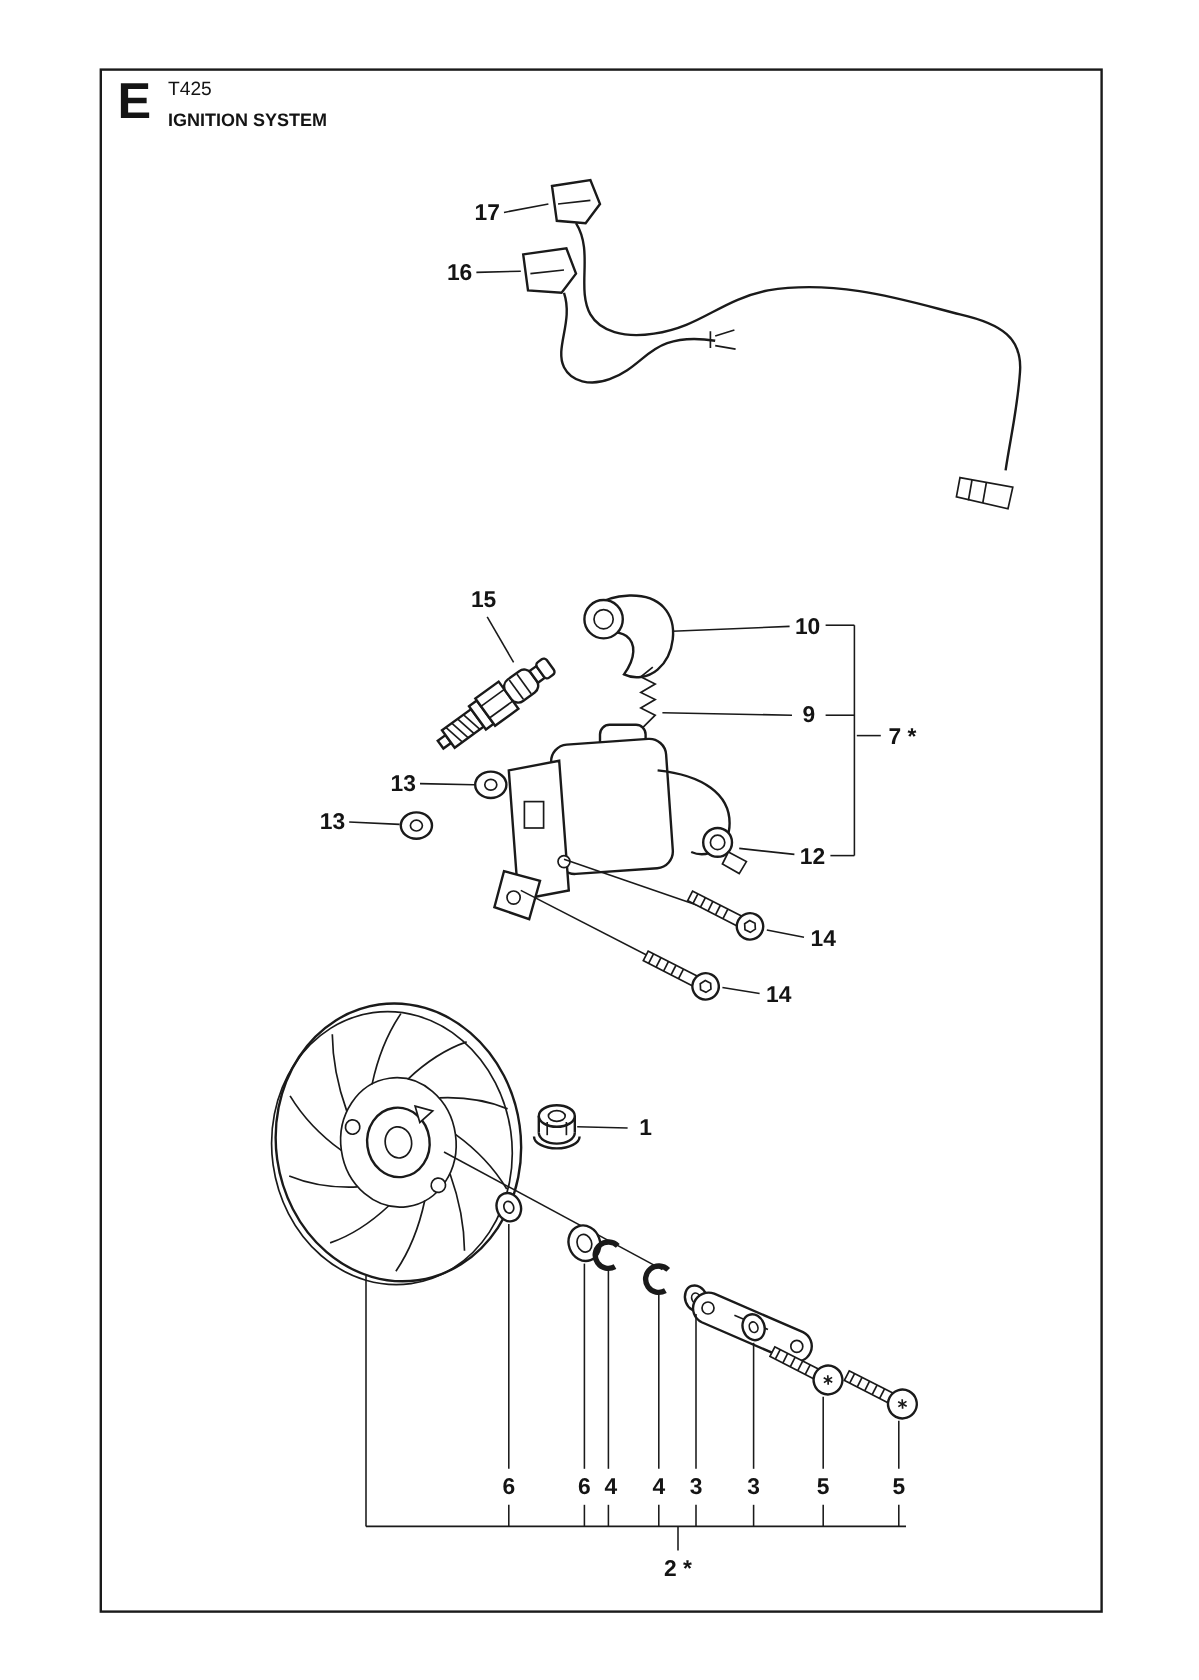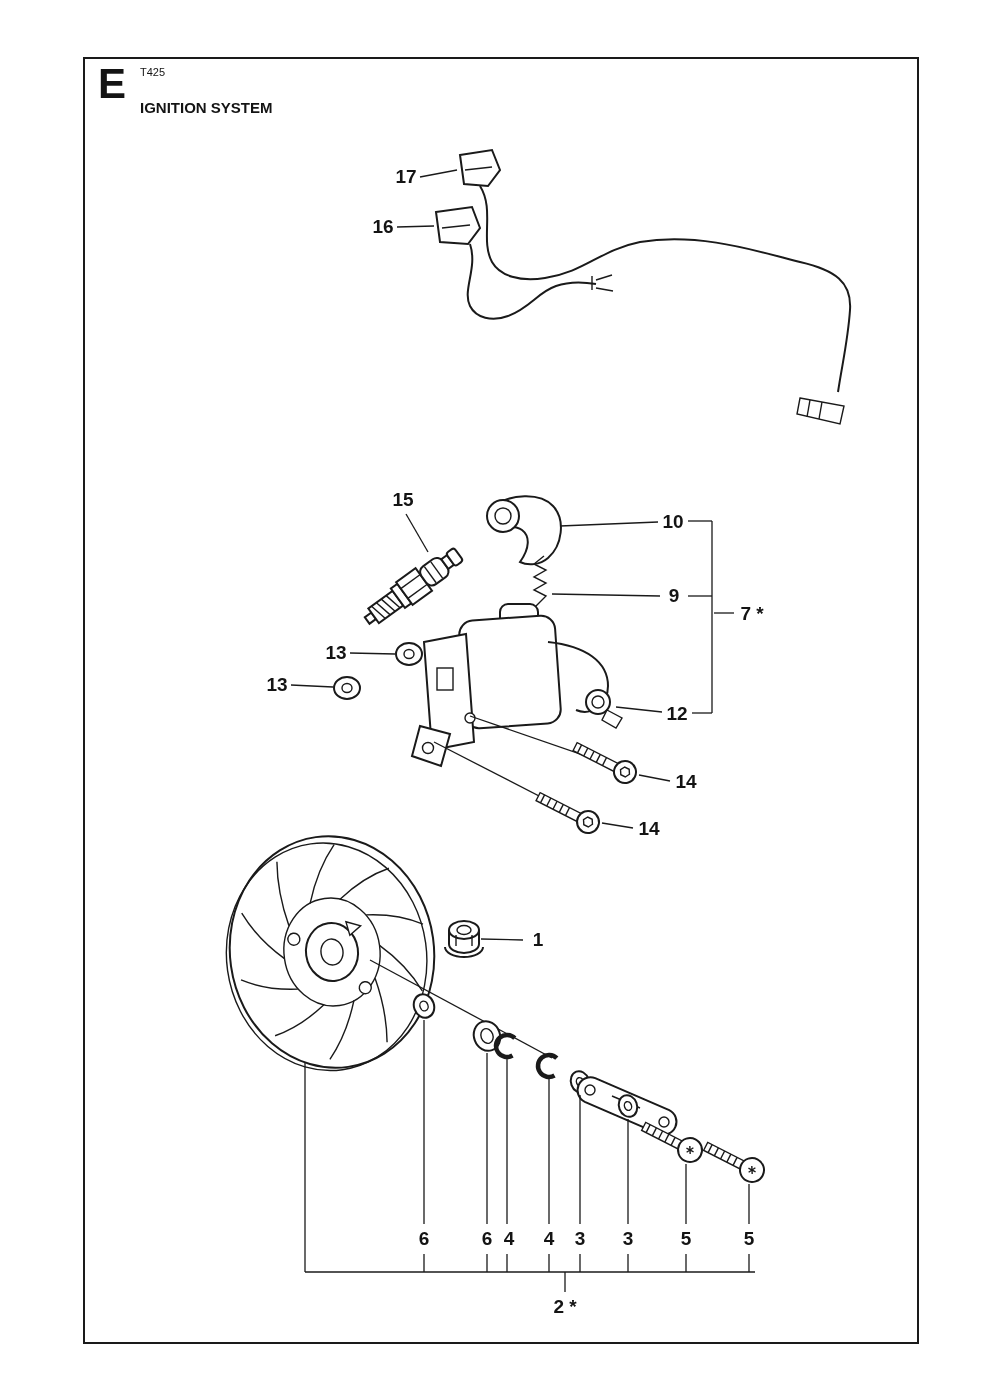--- a/index.html
+++ b/index.html
@@ -3,22 +3,22 @@
 <meta charset="utf-8">
 <style>
   html,body{margin:0;padding:0;background:#ffffff;}
   .sheet{position:relative;width:999px;height:1400px;background:#fff;
          font-family:"Liberation Sans",sans-serif;color:#141414;overflow:hidden;}
   .border-frame{position:absolute;left:83px;top:57px;width:836px;height:1287px;
                 border:2px solid #1a1a1a;box-sizing:border-box;}
   .header{position:absolute;left:98px;top:64px;display:flex;align-items:flex-start;gap:14px;}
   .section-letter{font-size:42px;font-weight:bold;line-height:0.95;}
   .header-lines{padding-top:2px;}
-  .model{font-size:11px;line-height:1.15;}
-  .title{font-size:15px;font-weight:bold;line-height:1.15;margin-top:20px;}
+  .model{font-size:16px;line-height:1.15;}
+  .title{font-size:15px;font-weight:bold;line-height:1.15;margin-top:8px;}
   svg.diagram{position:absolute;left:0;top:0;}
   .co{font-family:"Liberation Sans",sans-serif;font-weight:bold;font-size:19px;fill:#141414;}
   .ln{stroke:#1a1a1a;stroke-width:1.3;fill:none;}
   .s2{stroke:#1a1a1a;stroke-width:2;fill:none;}
   .s2f{stroke:#1a1a1a;stroke-width:2;fill:#ffffff;}
   .s15{stroke:#1a1a1a;stroke-width:1.4;fill:none;}
   .s15f{stroke:#1a1a1a;stroke-width:1.4;fill:#ffffff;}
   .thick{stroke:#1a1a1a;stroke-width:4.5;fill:none;}
 </style>
 </head>

